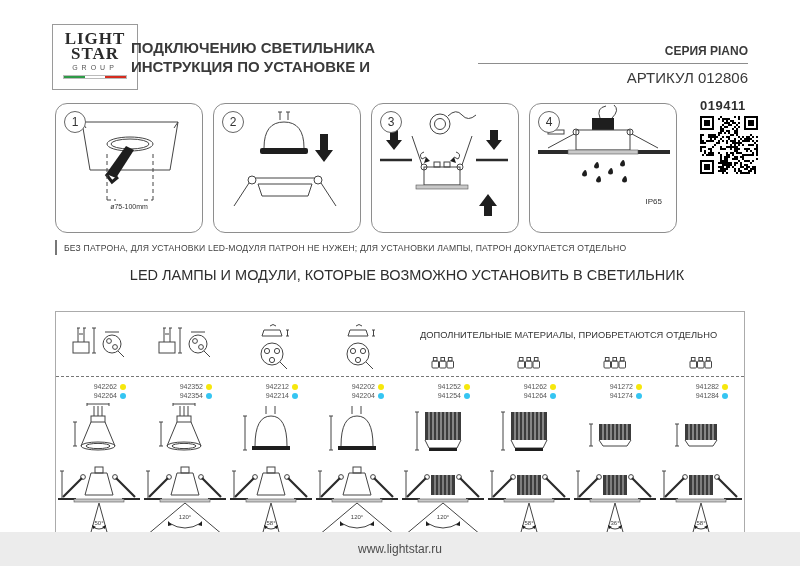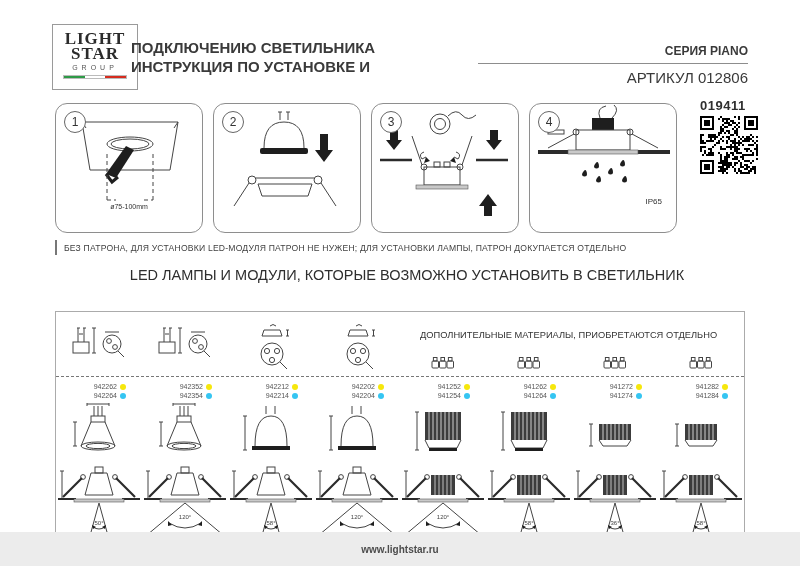--- a/index.html
+++ b/index.html
@@ -64,21 +64,21 @@
   .dot { width:6px; height:6px; border-radius:50%; margin-left:3px; flex:0 0 auto; }
   .z-lamp { height:62px; width:100%; display:flex; align-items:center; justify-content:center; }
   .z-fix { position:relative; height:84px; width:100%; }
   .z-fix svg { position:absolute; left:0; top:0; }
   .angle { position:absolute; left:50%; transform:translateX(-50%); font-size:6px; color:#444; }
   .angle.n { top:57px; } .angle.w { top:51px; }
 
   
   .footer { position:absolute; left:0; bottom:0; width:100%; height:34px; background:#ececec;
            display:flex; align-items:center; justify-content:center; }
-  .footer .url { font-size:10px; font-weight:bold; color:#4c4c4c;text-align:center; }
+  .footer .url { font-size:12px; font-weight:normal; color:#4c4c4c;text-align:center; }
 
   svg .ln { stroke:#444; stroke-width:1; fill:none; }
   svg .blk { fill:#1e1e1e; stroke:none; }
 </style>
 </head>
 <body>
 
 <div class="page">
 
   <svg width="0" height="0" style="position:absolute" aria-hidden="true">

